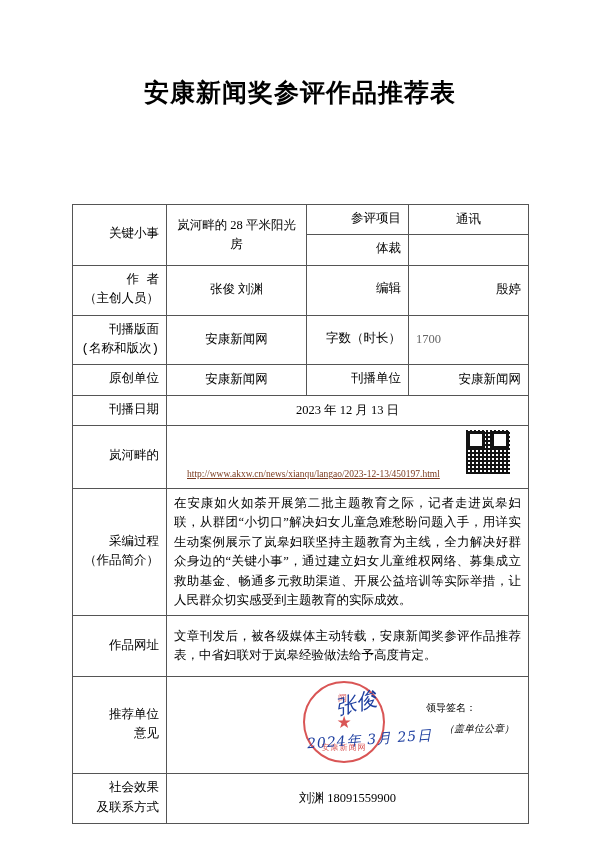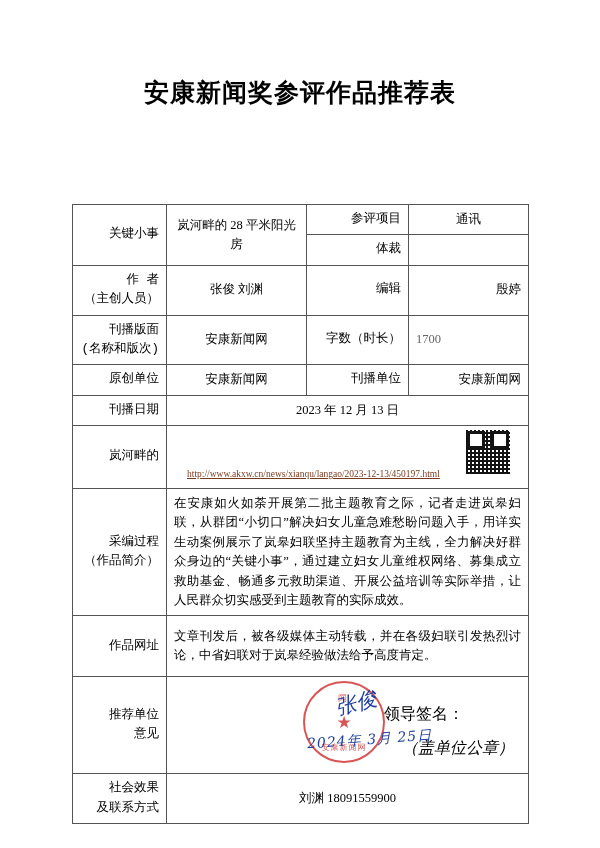--- a/index.html
+++ b/index.html
@@ -115,21 +115,21 @@
 
   .rec-cell {
     position: relative;
     height: 86px;
     padding: 0;
   }
   .sign-block {
     position: absolute;
     right: 14px;
     top: 20px;
-    font-size: 16px;
+    font-size: 10px;
     line-height: 2.1;
     text-align: left;
     z-index: 3;
   }
   .sign-block .ln2 {
     padding-left: 18px;
     font-style: italic;
   }
   .seal {
     position: absolute;
@@ -251,21 +251,21 @@
           <span class="url-link">http://www.akxw.cn/news/xianqu/langao/2023-12-13/450197.html</span>
         </td>
       </tr>
       <tr>
         <td class="lbl tall-1">采编过程
 （作品简介）</td>
         <td class="body-text tall-1" colspan="3">在安康如火如荼开展第二批主题教育之际，记者走进岚皋妇联，从群团“小切口”解决妇女儿童急难愁盼问题入手，用详实生动案例展示了岚皋妇联坚持主题教育为主线，全力解决好群众身边的“关键小事”，通过建立妇女儿童维权网络、募集成立救助基金、畅通多元救助渠道、开展公益培训等实际举措，让人民群众切实感受到主题教育的实际成效。</td>
       </tr>
       <tr>
         <td class="lbl tall-2">作品网址</td>
-        <td class="body-text tall-2" colspan="3">文章刊发后，被各级媒体主动转载，并在各级妇联引发热烈讨论，中省妇联对于岚皋经验做法给予高度肯定。</td>
+        <td class="body-text tall-2" colspan="3">文章刊发后，被各级媒体主动转载，安康新闻奖参评作品推荐表，中省妇联对于岚皋经验做法给予高度肯定。</td>
       </tr>
       <tr>
         <td class="lbl tall-3">推荐单位
 意见</td>
         <td class="rec-cell" colspan="3">
           <span class="seal">
             <span class="seal-top">闻</span>
             <span class="star">★</span>
             <span class="seal-bottom">安康新闻网</span>
           </span>

